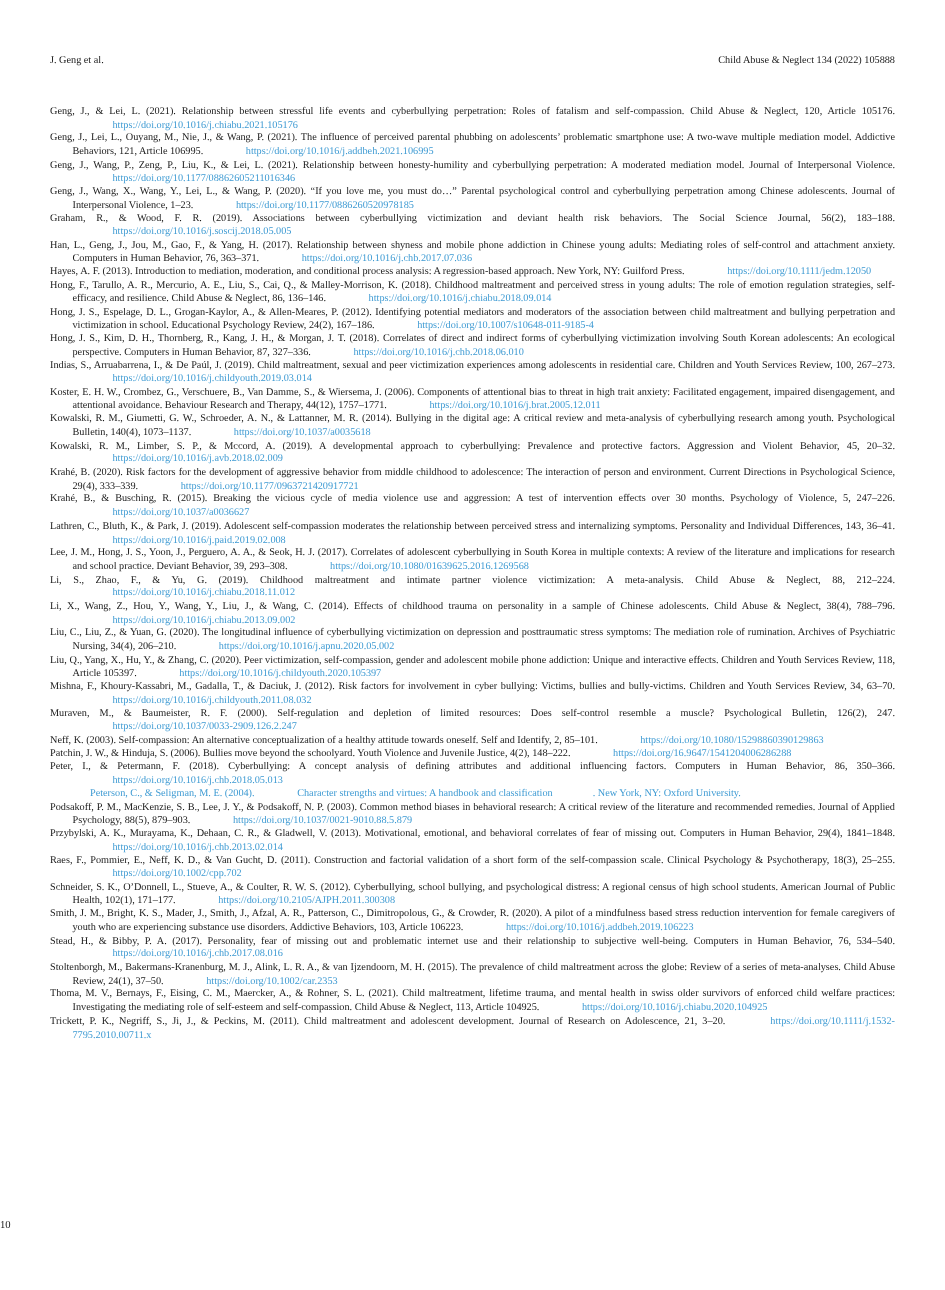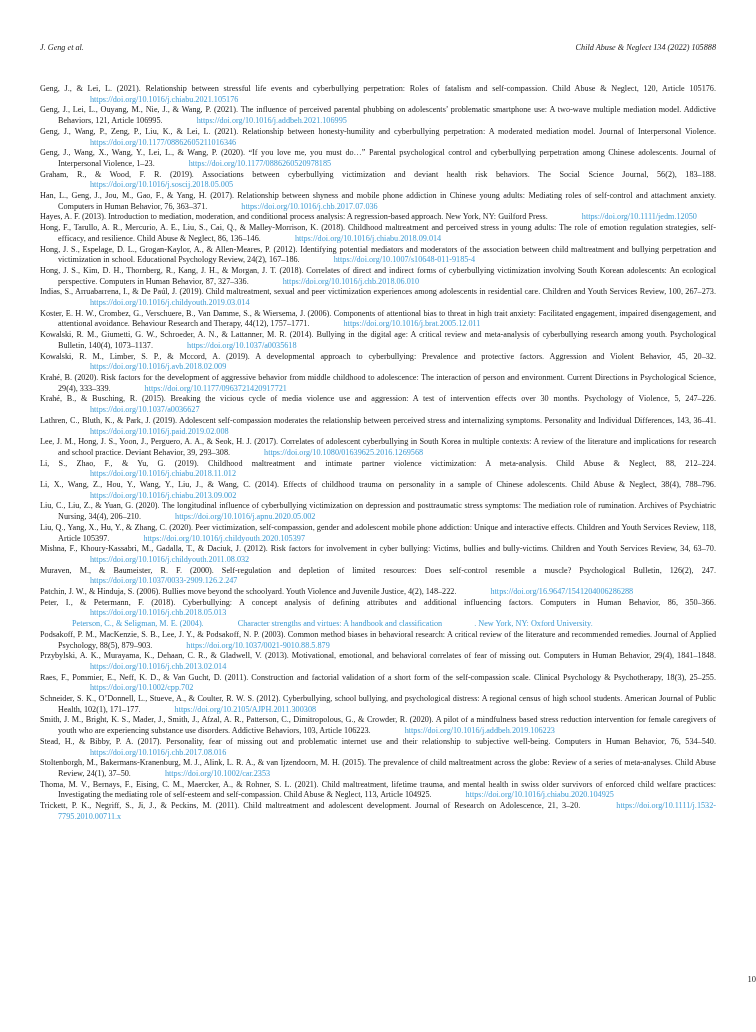--- a/index.html
+++ b/index.html
@@ -13,21 +13,20 @@
     color: #1a1a1a;
     overflow: hidden;
   }
   .header {
     position: absolute;
     top: 43px;
     left: 40px;
     right: 40px;
     display: flex;
     justify-content: space-between;
-    font-style: italic;
     font-size: 8.2px;
     line-height: 10px;
   }
   .refs {
     position: absolute;
     top: 84px;
     left: 40px;
     right: 40px;
     font-size: 8.2px;
     line-height: 10.7px;
@@ -41,21 +40,21 @@
   .ref .lk {
     color: var(--link-blue, #3f9bd3);
     overflow-wrap: anywhere;
     margin-left: 32px;
   }
   .footer {
     position: absolute;
     bottom: 48px;
     left: 0;
     right: 0;
-    text-align: right;
+    text-align: left;
     font-size: 8.5px;
   }
 </style>
 </head>
 <body>
 
 <div class="page">
   <div class="header">
     <span>J. Geng et al.</span>
     <span>Child Abuse &amp; Neglect 134 (2022) 105888</span>
@@ -79,20 +78,21 @@
       <div class="ref"><span>Krahé, B. (2020). Risk factors for the development of aggressive behavior from middle childhood to adolescence: The interaction of person and environment. </span><span class="it">Current Directions in Psychological Science, 29</span><span>(4), 333–339. </span><span class="lk">https://doi.org/10.1177/0963721420917721</span></div>
       <div class="ref"><span>Krahé, B., &amp; Busching, R. (2015). Breaking the vicious cycle of media violence use and aggression: A test of intervention effects over 30 months. </span><span class="it">Psychology of Violence, 5</span><span>, 247–226. </span><span class="lk">https://doi.org/10.1037/a0036627</span></div>
       <div class="ref"><span>Lathren, C., Bluth, K., &amp; Park, J. (2019). Adolescent self-compassion moderates the relationship between perceived stress and internalizing symptoms. </span><span class="it">Personality and Individual Differences, 143</span><span>, 36–41. </span><span class="lk">https://doi.org/10.1016/j.paid.2019.02.008</span></div>
       <div class="ref"><span>Lee, J. M., Hong, J. S., Yoon, J., Perguero, A. A., &amp; Seok, H. J. (2017). Correlates of adolescent cyberbullying in South Korea in multiple contexts: A review of the literature and implications for research and school practice. </span><span class="it">Deviant Behavior, 39</span><span>, 293–308. </span><span class="lk">https://doi.org/10.1080/01639625.2016.1269568</span></div>
       <div class="ref"><span>Li, S., Zhao, F., &amp; Yu, G. (2019). Childhood maltreatment and intimate partner violence victimization: A meta-analysis. </span><span class="it">Child Abuse &amp; Neglect, 88</span><span>, 212–224. </span><span class="lk">https://doi.org/10.1016/j.chiabu.2018.11.012</span></div>
       <div class="ref"><span>Li, X., Wang, Z., Hou, Y., Wang, Y., Liu, J., &amp; Wang, C. (2014). Effects of childhood trauma on personality in a sample of Chinese adolescents. </span><span class="it">Child Abuse &amp; Neglect, 38</span><span>(4), 788–796. </span><span class="lk">https://doi.org/10.1016/j.chiabu.2013.09.002</span></div>
       <div class="ref"><span>Liu, C., Liu, Z., &amp; Yuan, G. (2020). The longitudinal influence of cyberbullying victimization on depression and posttraumatic stress symptoms: The mediation role of rumination. </span><span class="it">Archives of Psychiatric Nursing, 34</span><span>(4), 206–210. </span><span class="lk">https://doi.org/10.1016/j.apnu.2020.05.002</span></div>
       <div class="ref"><span>Liu, Q., Yang, X., Hu, Y., &amp; Zhang, C. (2020). Peer victimization, self-compassion, gender and adolescent mobile phone addiction: Unique and interactive effects. </span><span class="it">Children and Youth Services Review, 118</span><span>, Article 105397. </span><span class="lk">https://doi.org/10.1016/j.childyouth.2020.105397</span></div>
       <div class="ref"><span>Mishna, F., Khoury-Kassabri, M., Gadalla, T., &amp; Daciuk, J. (2012). Risk factors for involvement in cyber bullying: Victims, bullies and bully-victims. </span><span class="it">Children and Youth Services Review, 34</span><span>, 63–70. </span><span class="lk">https://doi.org/10.1016/j.childyouth.2011.08.032</span></div>
       <div class="ref"><span>Muraven, M., &amp; Baumeister, R. F. (2000). Self-regulation and depletion of limited resources: Does self-control resemble a muscle? </span><span class="it">Psychological Bulletin, 126</span><span>(2), 247. </span><span class="lk">https://doi.org/10.1037/0033-2909.126.2.247</span></div>
+      <div class="ref"><span>Neff, K. (2003). Self-compassion: An alternative conceptualization of a healthy attitude towards oneself. </span><span class="it">Self and Identify, 2</span><span>, 85–101. </span><span class="lk">https://doi.org/10.1080/15298860390129863</span></div>
       <div class="ref"><span>Patchin, J. W., &amp; Hinduja, S. (2006). Bullies move beyond the schoolyard. </span><span class="it">Youth Violence and Juvenile Justice, 4</span><span>(2), 148–222. </span><span class="lk">https://doi.org/16.9647/1541204006286288</span></div>
       <div class="ref"><span>Peter, I., &amp; Petermann, F. (2018). Cyberbullying: A concept analysis of defining attributes and additional influencing factors. </span><span class="it">Computers in Human Behavior, 86</span><span>, 350–366. </span><span class="lk">https://doi.org/10.1016/j.chb.2018.05.013</span></div>
       <div class="ref"><span class="lk">Peterson, C., &amp; Seligman, M. E. (2004). </span><span class="lk it">Character strengths and virtues: A handbook and classification</span><span class="lk">. New York, NY: Oxford University.</span></div>
       <div class="ref"><span>Podsakoff, P. M., MacKenzie, S. B., Lee, J. Y., &amp; Podsakoff, N. P. (2003). Common method biases in behavioral research: A critical review of the literature and recommended remedies. </span><span class="it">Journal of Applied Psychology, 88</span><span>(5), 879–903. </span><span class="lk">https://doi.org/10.1037/0021-9010.88.5.879</span></div>
       <div class="ref"><span>Przybylski, A. K., Murayama, K., Dehaan, C. R., &amp; Gladwell, V. (2013). Motivational, emotional, and behavioral correlates of fear of missing out. </span><span class="it">Computers in Human Behavior, 29</span><span>(4), 1841–1848. </span><span class="lk">https://doi.org/10.1016/j.chb.2013.02.014</span></div>
       <div class="ref"><span>Raes, F., Pommier, E., Neff, K. D., &amp; Van Gucht, D. (2011). Construction and factorial validation of a short form of the self-compassion scale. </span><span class="it">Clinical Psychology &amp; Psychotherapy, 18</span><span>(3), 25–255. </span><span class="lk">https://doi.org/10.1002/cpp.702</span></div>
       <div class="ref"><span>Schneider, S. K., O’Donnell, L., Stueve, A., &amp; Coulter, R. W. S. (2012). Cyberbullying, school bullying, and psychological distress: A regional census of high school students. </span><span class="it">American Journal of Public Health, 102</span><span>(1), 171–177. </span><span class="lk">https://doi.org/10.2105/AJPH.2011.300308</span></div>
       <div class="ref"><span>Smith, J. M., Bright, K. S., Mader, J., Smith, J., Afzal, A. R., Patterson, C., Dimitropolous, G., &amp; Crowder, R. (2020). A pilot of a mindfulness based stress reduction intervention for female caregivers of youth who are experiencing substance use disorders. </span><span class="it">Addictive Behaviors, 103</span><span>, Article 106223. </span><span class="lk">https://doi.org/10.1016/j.addbeh.2019.106223</span></div>
       <div class="ref"><span>Stead, H., &amp; Bibby, P. A. (2017). Personality, fear of missing out and problematic internet use and their relationship to subjective well-being. </span><span class="it">Computers in Human Behavior, 76</span><span>, 534–540. </span><span class="lk">https://doi.org/10.1016/j.chb.2017.08.016</span></div>
       <div class="ref"><span>Stoltenborgh, M., Bakermans-Kranenburg, M. J., Alink, L. R. A., &amp; van Ijzendoorn, M. H. (2015). The prevalence of child maltreatment across the globe: Review of a series of meta-analyses. </span><span class="it">Child Abuse Review, 24</span><span>(1), 37–50. </span><span class="lk">https://doi.org/10.1002/car.2353</span></div>

